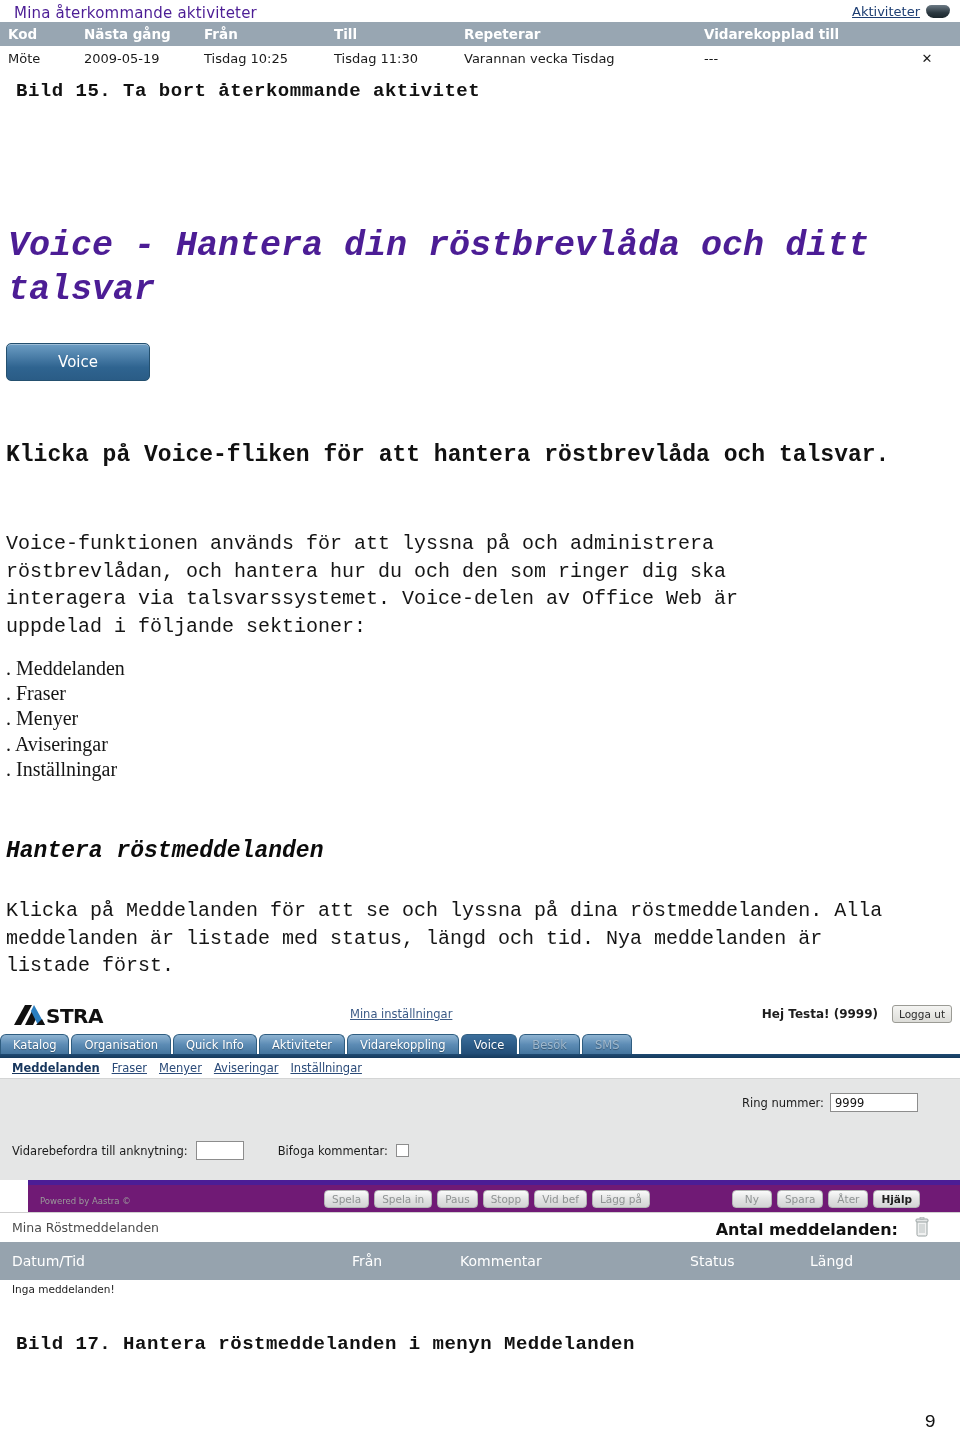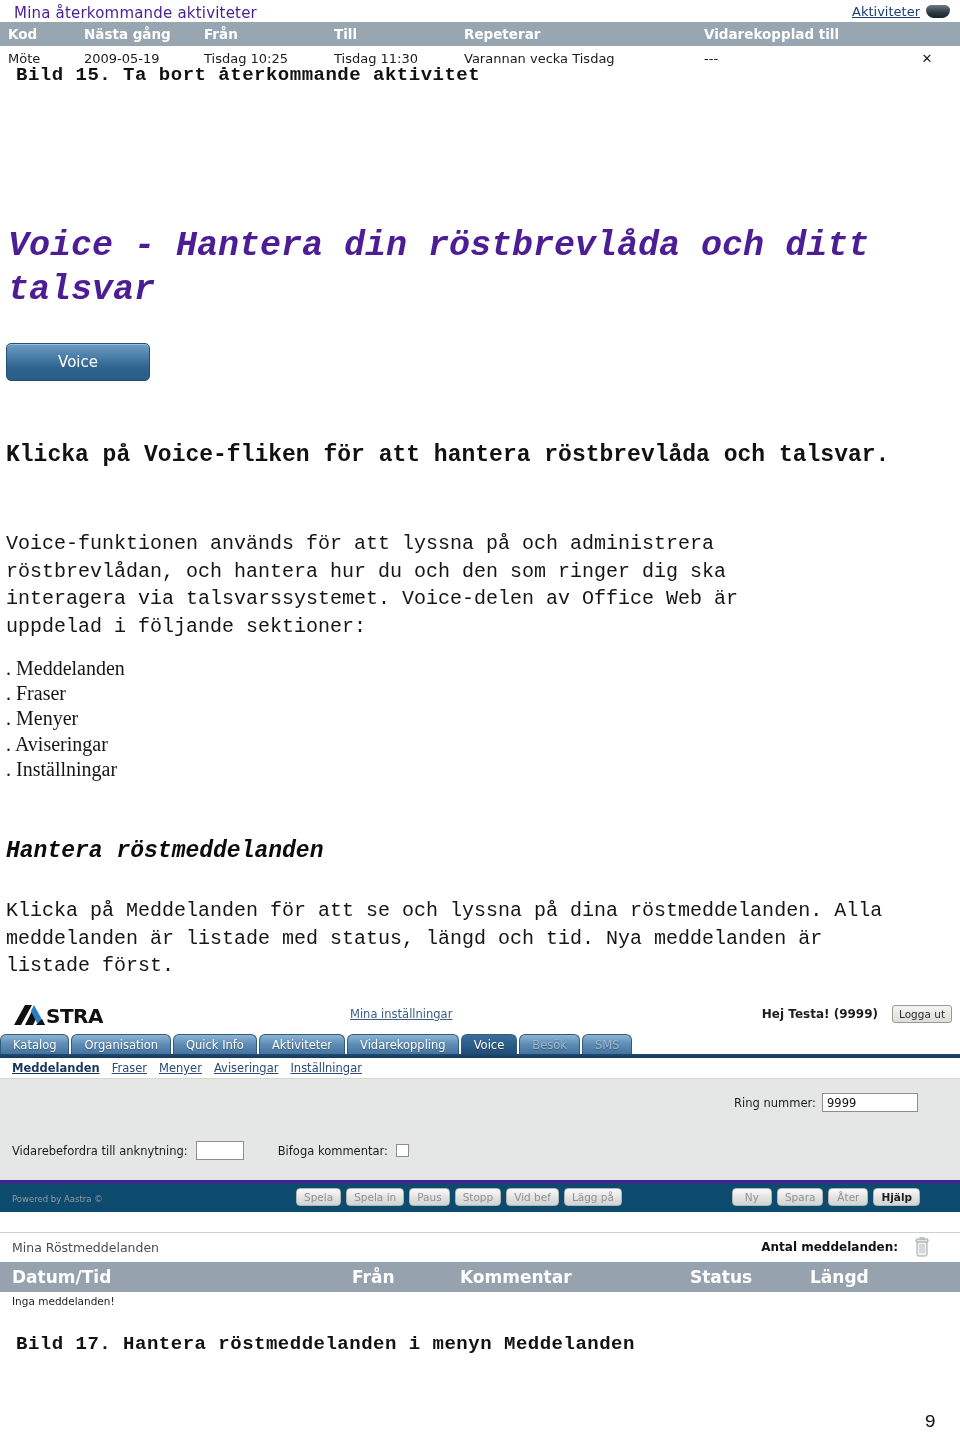--- a/index.html
+++ b/index.html
@@ -166,51 +166,51 @@
     color: #1a1a1a; padding: 6px 0 5px 12px;
   }
   .panel { background: #e5e6e6; border-top: 1px solid #d4d5d5; position: relative; height: 102px; }
   .ringnum { position: absolute; right: 42px; top: 14px; display: flex; align-items: center; gap: 6px; }
   .lbl { font-family: "DejaVu Sans", sans-serif; font-size: 11.5px; color: #1b1b1b; }
   .inp {
     background: #ffffff; border: 1px solid #8d8d8d;
     font-family: "DejaVu Sans", sans-serif; font-size: 11.5px; color: #111;
     padding: 2px 4px; height: 19px;
   }
-  .inp.w-ring { width: 96px; }
+  .inp.w-ring { width: 88px; }
   .inp.w-fwd { width: 48px; }
   .fwdrow { position: absolute; left: 12px; top: 62px; display: flex; align-items: center; gap: 8px; }
   .chk { width: 13px; height: 13px; background: #fff; border: 1px solid #8d8d8d; display: inline-block; }
 
-  .btnbar { background: #0c4a6e; height: 32px; position: relative; border-top: 3px solid #4c1d95; }
+  .btnbar { background: #701a75; height: 32px; position: relative; border-top: 5px solid #4c1d95; margin-left: 28px; }
   .powered {
     position: absolute; left: 12px; top: 11px;
     font-family: "DejaVu Sans", sans-serif; font-size: 8.5px; color: #9a9a9a;
   }
   .gbtn {
     font-family: "DejaVu Sans", sans-serif; font-size: 10.5px;
     background: linear-gradient(180deg,#fbfbfb 0%, #e3e4e4 50%, #d2d4d4 100%);
     border: 1px solid #b3b5b5; border-radius: 4px;
     padding: 2px 7px; min-width: 40px; text-align: center;
     color: #8f9393;
   }
   .gbtn.enabled { color: #1f1f1f; font-weight: bold; }
   .mid-btns { position: absolute; left: 296px; top: 5px; display: flex; gap: 5px; }
   .right-btns { position: absolute; right: 40px; top: 5px; display: flex; gap: 5px; }
 
-  .mymsg-bar { height: 30px; position: relative; background: #fff; border-top: 1px solid #cfcfcf; margin-top: 20px; }
+  .mymsg-bar { height: 30px; position: relative; background: #fff; border-top: 1px solid #cfcfcf; }
   .mymsg-title { position: absolute; left: 12px; top: 7px; font-family: "DejaVu Sans", sans-serif; font-size: 12.5px; color: #4c4c4c; }
-  .mymsg-count { position: absolute; right: 62px; top: 7px; font-family: "DejaVu Sans", sans-serif; font-size: 12px; font-weight: bold; color: #111; text-align: right; }
+  .mymsg-count { position: absolute; right: 62px; top: 7px; font-family: "DejaVu Sans", sans-serif; font-size: 16px; font-weight: bold; color: #111; text-align: right; }
   .trash { position: absolute; right: 30px; top: 4px; width: 16px; height: 21px; }
 
   .msg-table { width: 100%; border-collapse: collapse; table-layout: fixed; }
   .msg-table th {
     background: #96a3ae; color: #ffffff;
-    font-family: "DejaVu Sans", sans-serif; font-size: 17px; font-weight: bold;
-    text-align: left; padding: 4px 0 4px 12px; height: 30px;
+    font-family: "DejaVu Sans", sans-serif; font-size: 14px; font-weight: normal;
+    text-align: left; padding: 4px 0 4px 12px; height: 38px;
   }
   .empty-row {
     font-family: "DejaVu Sans", sans-serif; font-size: 10.5px; color: #1d1d1d;
     padding: 3px 0 3px 12px; background: #fff;
   }
 
   .pageno {
     position: absolute; right: 24px; bottom: 14px;
     font-family: "Liberation Mono", monospace; font-size: 19px; color: #111;
   }
@@ -252,21 +252,21 @@
         <td>Tisdag 10:25</td>
         <td>Tisdag 11:30</td>
         <td>Varannan vecka Tisdag</td>
         <td>---</td>
         <td class="act-x">✕</td>
       </tr>
     </tbody>
   </table>
 </div>
 
-<div class="caption" style="position:absolute;left:16px;top:64px;">Bild 15. Ta bort återkommande aktivitet</div>
+<div class="caption" style="position:absolute;left:16px;top:80px;">Bild 15. Ta bort återkommande aktivitet</div>
 
 <h1 class="h1" style="position:absolute;left:8px;top:225px;width:930px;">Voice - Hantera din röstbrevlåda och ditt talsvar</h1>
 
 <div class="voice-btn" style="position:absolute;left:6px;top:343px;">Voice</div>
 
 <p class="lead" style="position:absolute;left:6px;top:440px;width:890px;">Klicka på Voice-fliken för att hantera röstbrevlåda och talsvar.</p>
 
 <p class="para" style="position:absolute;left:6px;top:530px;width:830px;">Voice-funktionen används för att lyssna på och administrera röstbrevlådan, och hantera hur du och den som ringer dig ska interagera via talsvarssystemet. Voice-delen av Office Web är uppdelad i följande sektioner:</p>
 
 <div class="bullets" style="position:absolute;left:6px;top:656px;">

